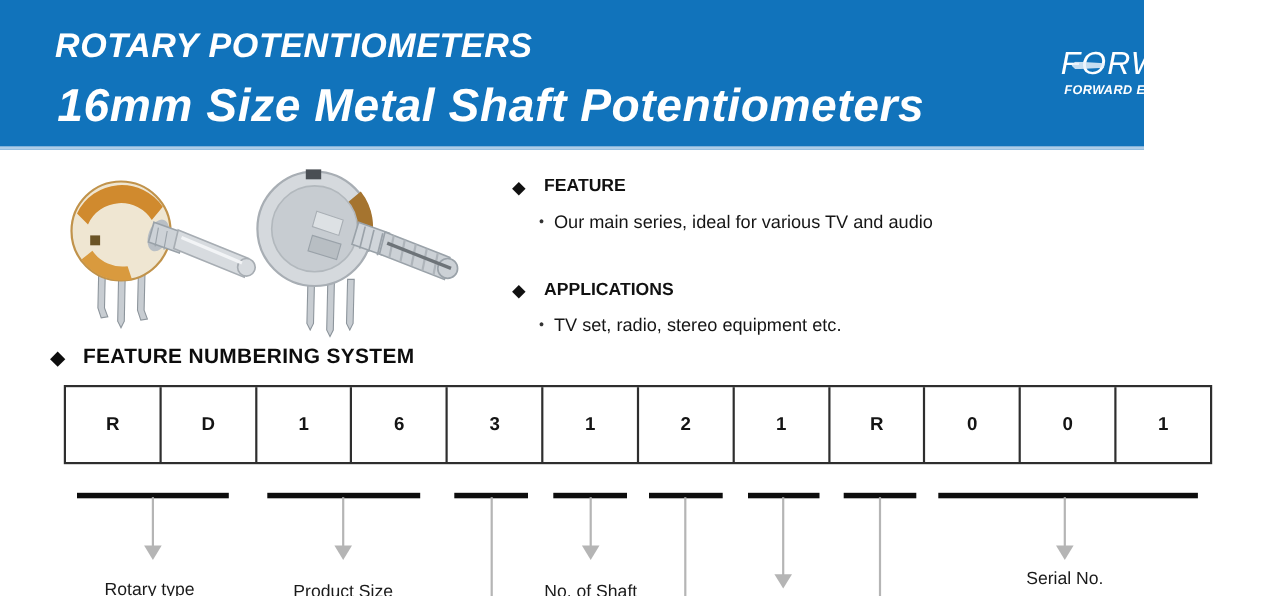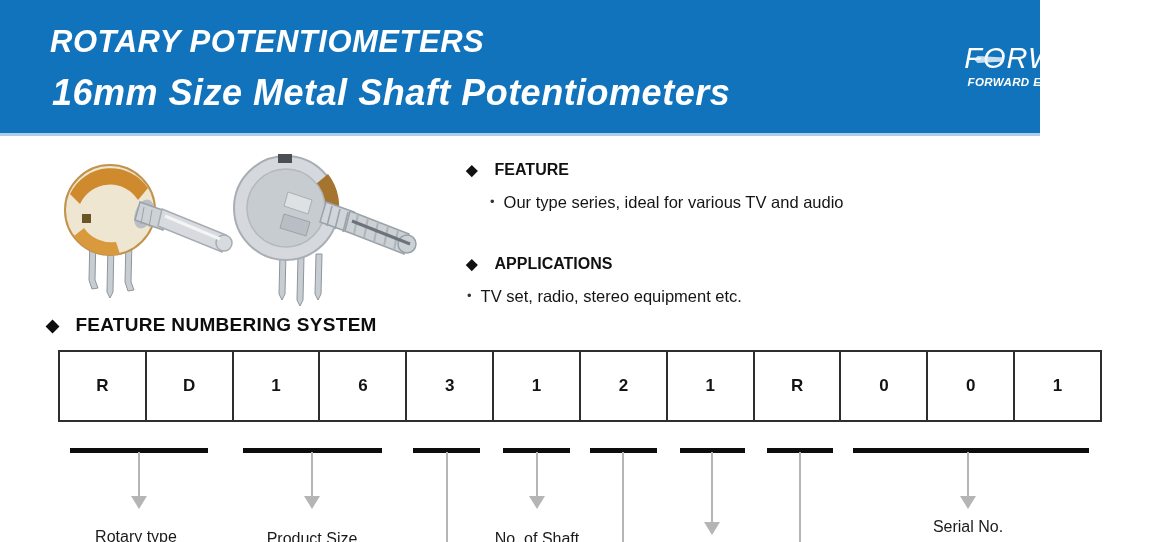--- a/index.html
+++ b/index.html
@@ -11,21 +11,21 @@
   .banner{
     position:absolute;left:0;top:0;width:1040px;height:133px;
     background:#1173BB;border-bottom:3px solid #aecde8;
   }
   .title1{
     position:absolute;left:50px;top:24px;margin:0;
     font-size:31px;font-weight:bold;font-style:italic;color:#ffffff;letter-spacing:.5px;
   }
   .title2{
     position:absolute;left:52px;top:72px;margin:0;
-    font-size:36px;font-weight:bold;font-style:italic;color:#ffffff;letter-spacing:.5px;
+    font-size:42px;font-weight:bold;font-style:italic;color:#ffffff;letter-spacing:.5px;
   }
   .logo{position:absolute;left:960px;top:44px;width:160px;text-align:right;}
   .logo-word{
     position:relative;font-size:29px;font-weight:normal;font-style:italic;
     color:#ffffff;letter-spacing:1px;line-height:1;
   }
   .logo-swoosh{
     position:absolute;left:14px;top:12px;width:30px;height:7px;background:#e8f1fa;
     clip-path:polygon(0 50%,12% 0,100% 20%,100% 80%,12% 100%);opacity:.85;
   }
@@ -116,28 +116,28 @@
     <line x1="160" y1="78" x2="156" y2="98" stroke="#aeb4ba" stroke-width="2"></line>
     <line x1="170" y1="82" x2="166" y2="102" stroke="#aeb4ba" stroke-width="2"></line>
     <line x1="124" y1="73" x2="182" y2="96" stroke="#6d7378" stroke-width="3"></line>
   </svg>
 
   <div class="sec-head" style="left:466px;top:161px">
     <span class="dia">◆</span>
     <span>FEATURE</span>
   </div>
   <div class="b-line" style="left:490px;top:193px">
-    <span class="dot">•</span><span>Our type series, ideal for various TV and audio</span>
+    <span class="dot">•</span><span>Our main series, ideal for various TV and audio</span>
   </div>
 
   <div class="sec-head" style="left:466px;top:255px">
     <span class="dia">◆</span>
     <span>APPLICATIONS</span>
   </div>
-  <div class="b-line" style="left:467px;top:287px">
+  <div class="b-line" style="left:490px;top:287px">
     <span class="dot">•</span><span>TV set, radio, stereo equipment etc.</span>
   </div>
 
   <div class="num-head">
     <span class="dia">◆</span>
     <span>FEATURE NUMBERING SYSTEM</span>
   </div>
 
   <div class="code-table">
     <div class="code-cell">R</div>

